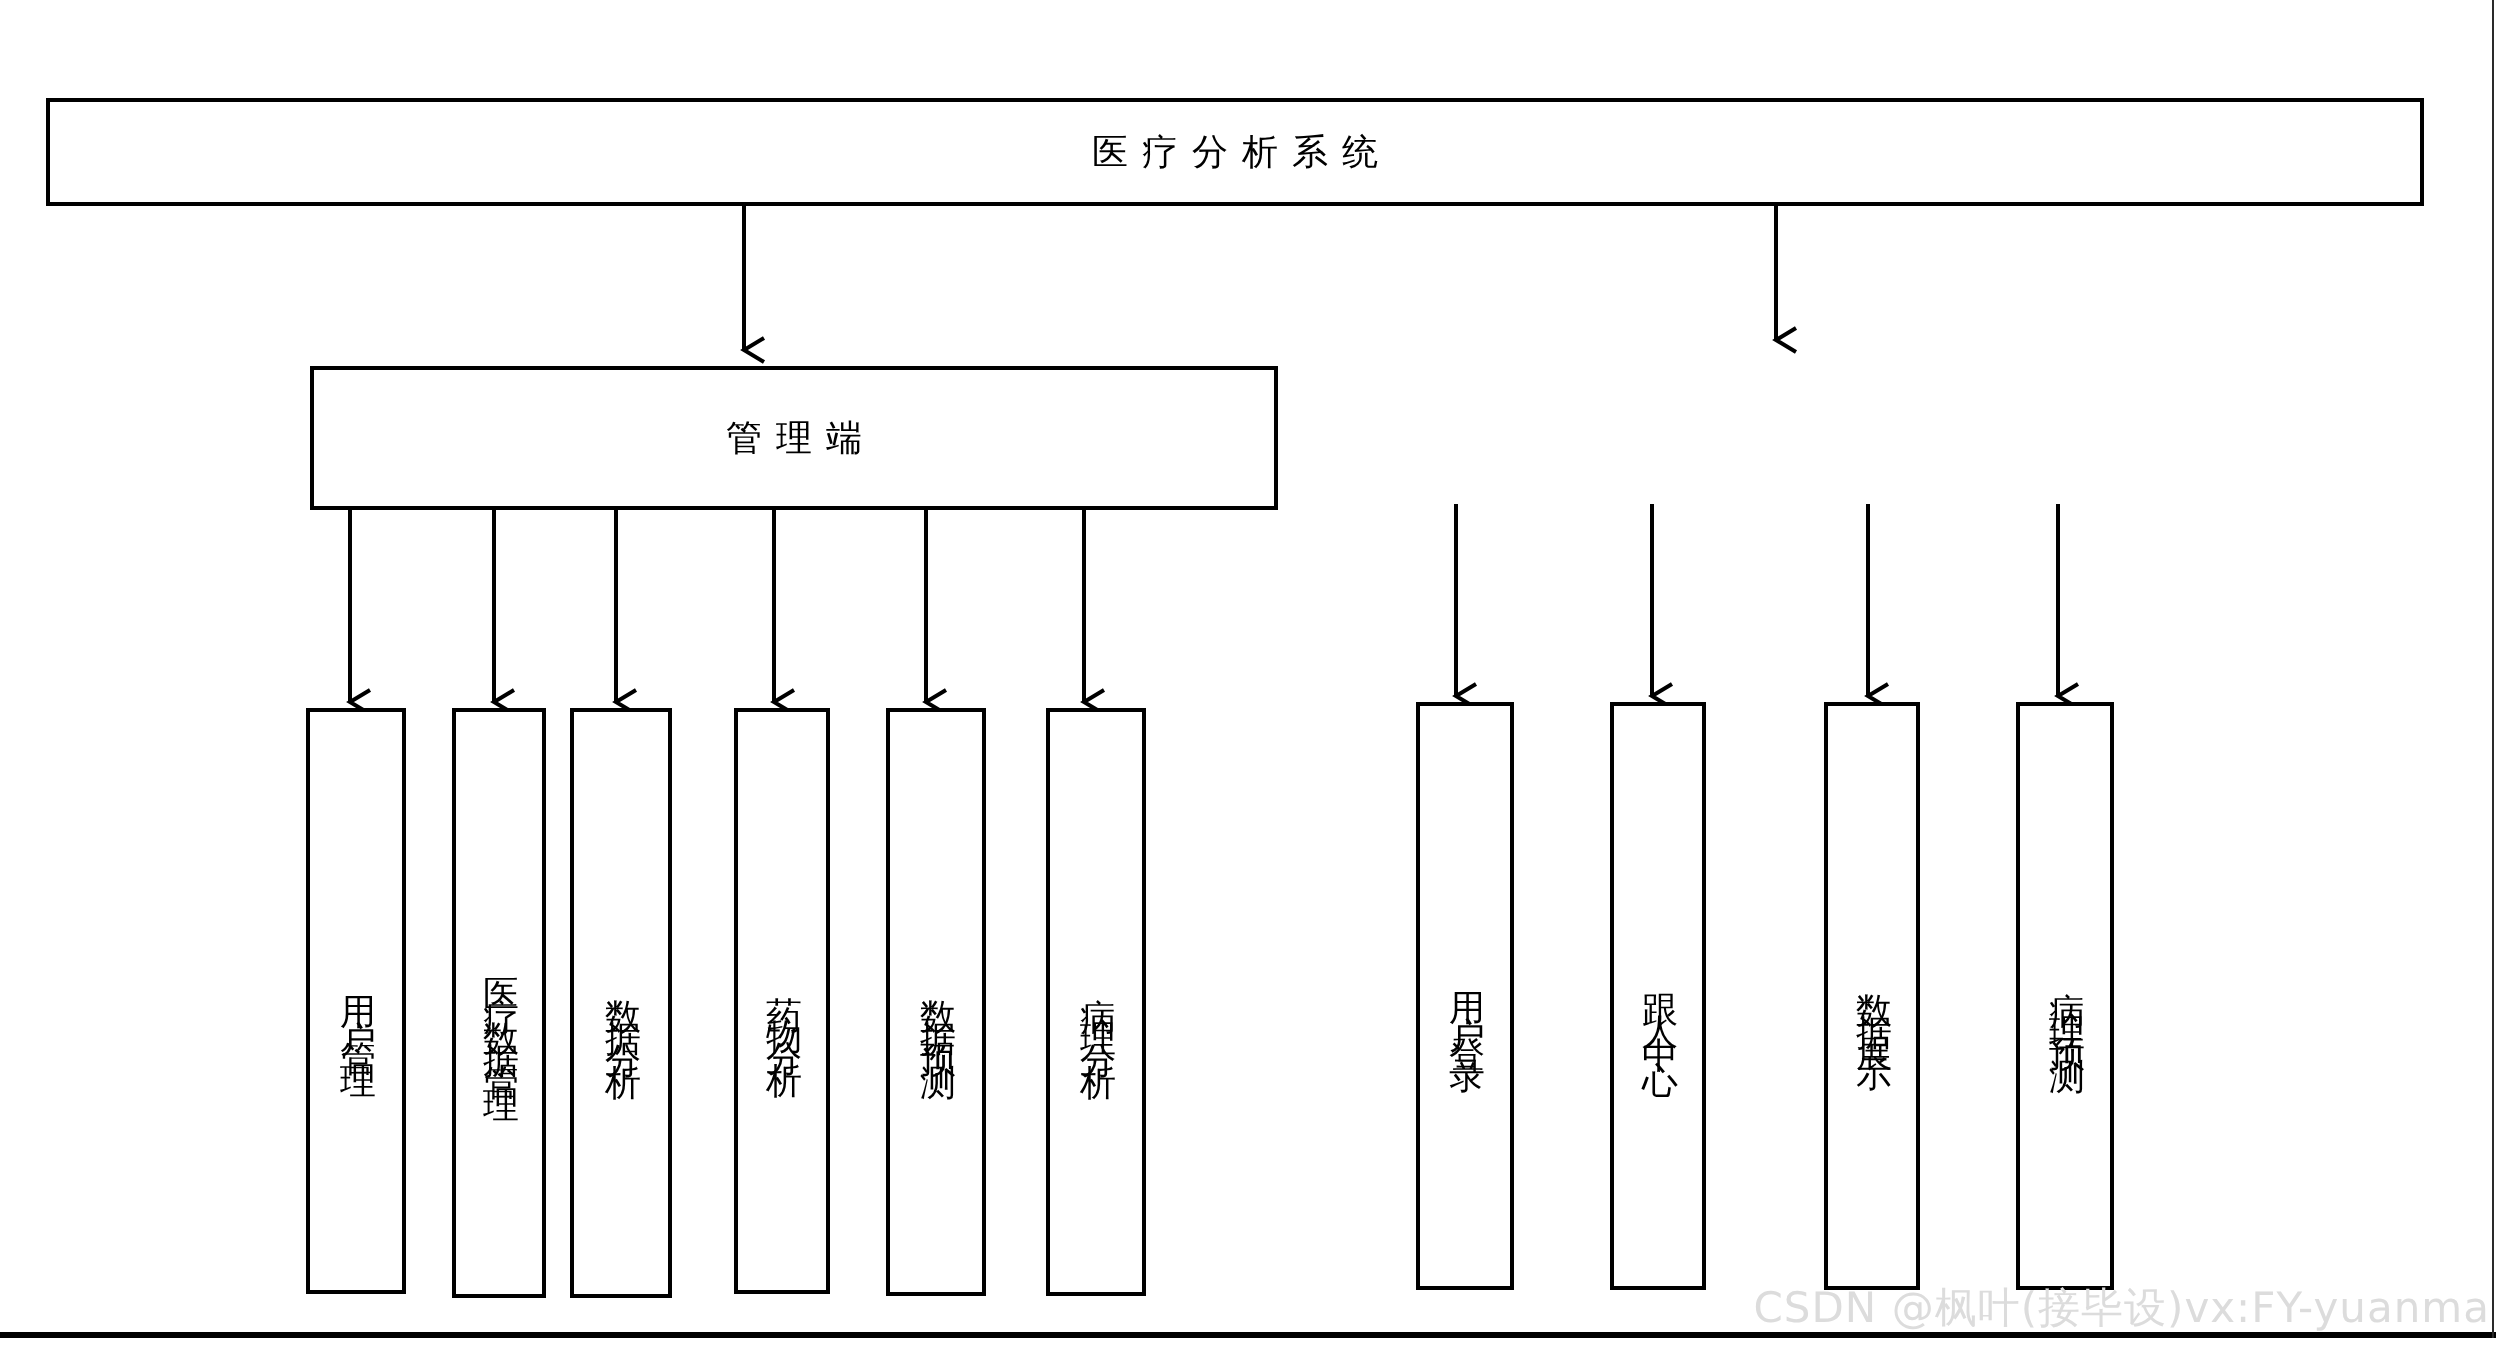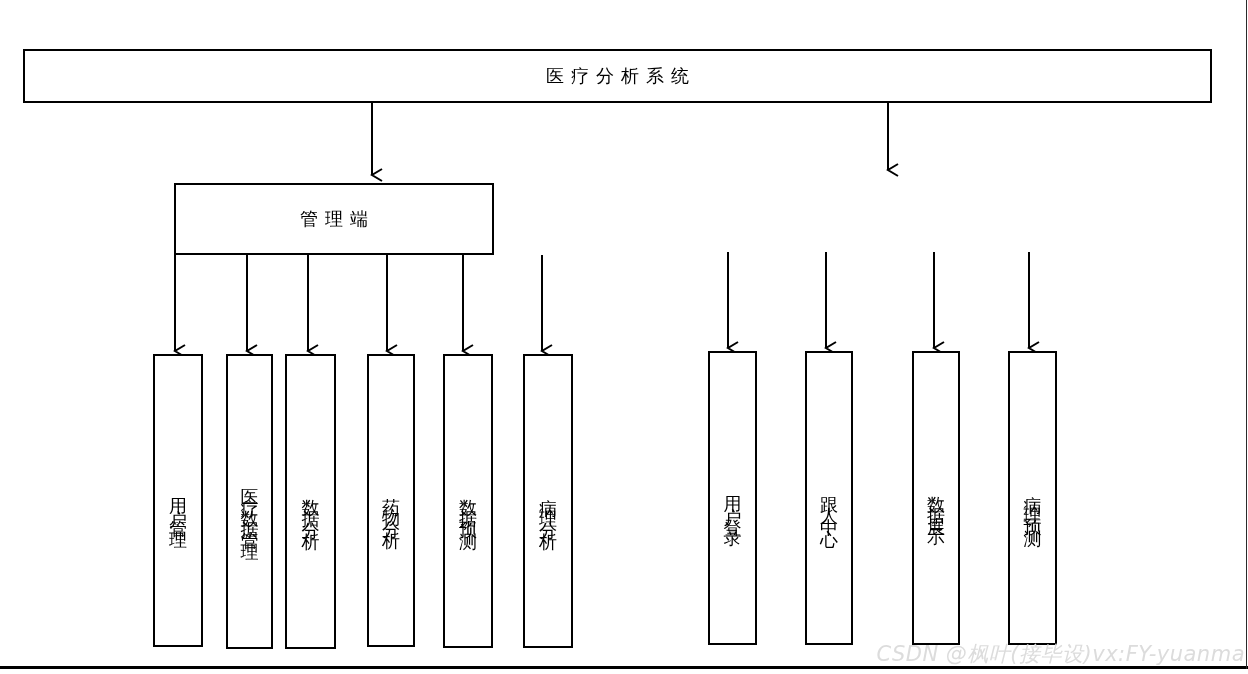--- a/index.html
+++ b/index.html
@@ -14,21 +14,21 @@
   .node {
     position:absolute; box-sizing:border-box;
     border:2px solid #000; background:#fff;
     display:flex; align-items:center; justify-content:center;
   }
   .hnode span {
     font-size:18px; font-weight:500; letter-spacing:7px; margin-left:7px;
     white-space:nowrap;
   }
   #root-box  { left:23px;  top:49px;  width:1189px; height:54px; border-width:2.5px; }
-  #mgmt-box  { left:155px; top:183px; width:320px;  height:72px; border-width:2.5px;margin-left:19px; }
+  #mgmt-box  { left:155px; top:183px; width:484px;  height:72px; border-width:2.5px; }
   #user-box  { left:673px; top:177px; width:405px;  height:75px; border-width:2.5px; }
 
   .leaf { border-width:2.5px; }
   .leaf span.vtext {
     writing-mode:vertical-lr; text-orientation:upright;
     font-size:18px; font-weight:500; letter-spacing:11px; margin-top:11px;
     white-space:nowrap;
   }
   
   #lleaf1 { left:153px; top:354px; width:50px; height:293px; }
@@ -38,21 +38,21 @@
   #lleaf5 { left:443px; top:354px; width:50px; height:294px; }
   #lleaf6 { left:523px; top:354px; width:50px; height:294px; }
   
   #rleaf1 { left:708px;  top:351px; width:49px; height:294px; }
   #rleaf2 { left:805px;  top:351px; width:48px; height:294px; }
   #rleaf3 { left:912px;  top:351px; width:48px; height:294px; }
   #rleaf4 { left:1008px; top:351px; width:49px; height:294px; }
 
   #watermark {
     position:absolute; right:3px; top:640px;
-    font-size:21px; letter-spacing:0.5px; white-space:nowrap;font-style:italic;
+    font-size:21px; letter-spacing:0.5px; white-space:nowrap;
   }
   #bottom-line { position:absolute; left:0; top:666px; width:1248px; height:3px; background:#000; }
   #right-line  { position:absolute; left:1245.5px; top:0; width:1.6px; height:669px; background:#2a2a2a; }
 </style>
 </head>
 <body>
 
 <div id="canvas">
 
   <svg class="wires" viewBox="0 0 1248 674" xmlns="http://www.w3.org/2000/svg">

